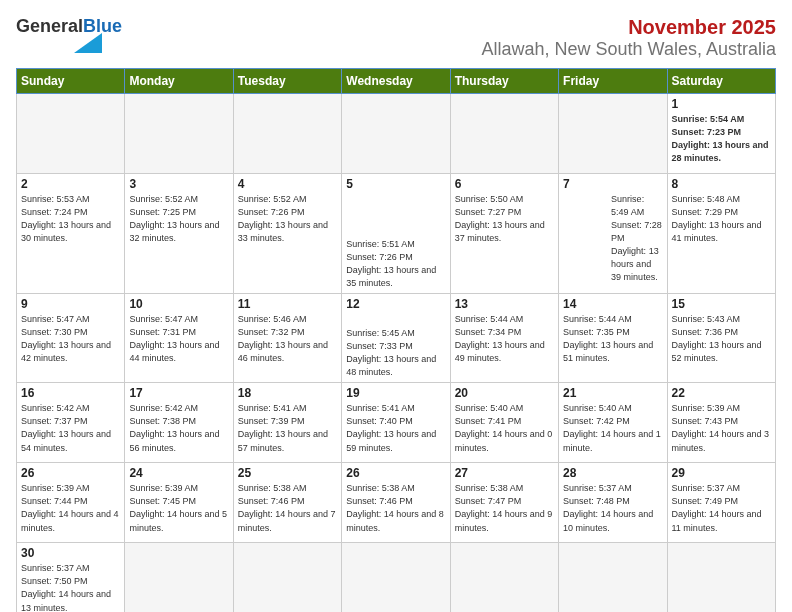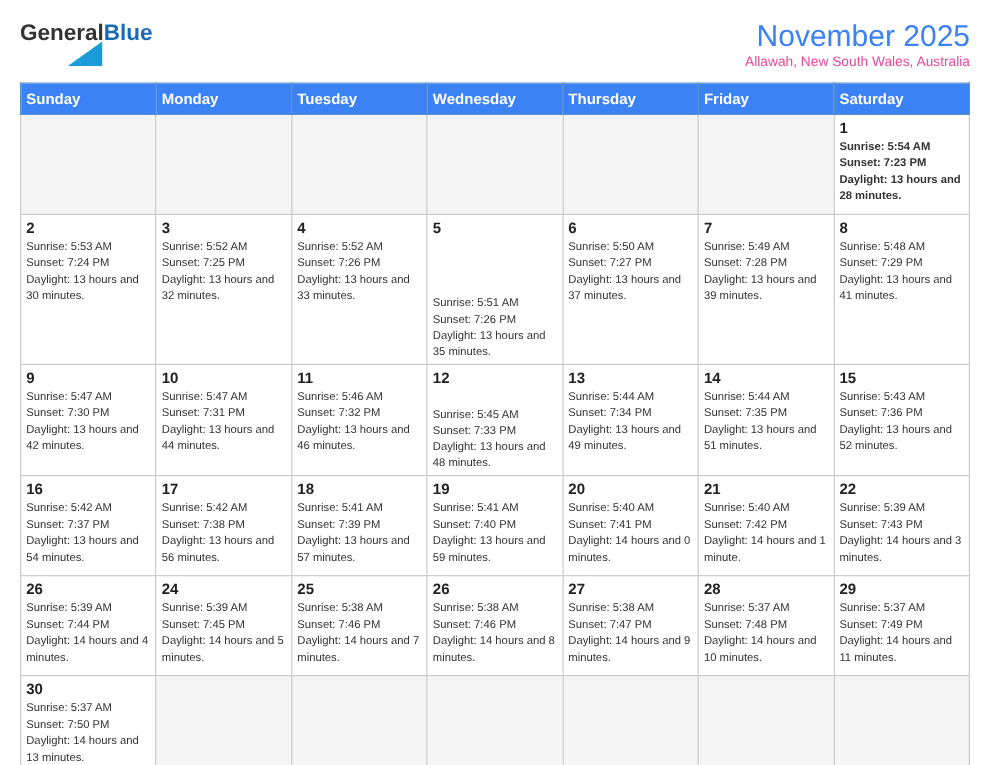--- a/index.html
+++ b/index.html
@@ -12,45 +12,45 @@
     }
     .header-section {
       display: flex;
       justify-content: space-between;
       align-items: flex-start;
       margin-bottom: 8px;
     }
     .logo {
       display: flex;
       flex-direction: column;
-      align-items: flex-start;
+      align-items: center;
     }
     .logo-wrapper {
       display: flex;
       align-items: center;
     }
     .title-section {
       text-align: right;
     }
     .month-title {
-      font-size: 24px;
-      font-weight: normal;
-      color: #3b82f6;
+      font-size: 20px;
+      font-weight: bold;
+      color: #b91c1c;
     }
     .location-title {
-      font-size: 11px;
-      color: #ec4899;
+      font-size: 18px;
+      color: #737373;
     }
     table {
       width: 100%;
       border-collapse: collapse;
       table-layout: fixed;
     }
     thead tr th {
-      background-color: #3b82f6;
+      background-color: #4d7c0f;
       color: #fff;
       font-size: 12px;
       font-weight: bold;
       padding: 5px 4px;
       text-align: left;
       border: 1px solid #5590cc;
     }
     tbody tr td {
       border: 1px solid #ccc;
       vertical-align: top;
@@ -154,21 +154,21 @@
 Daylight: 13 hours and 35 minutes.</div>
         </td>
         <td>
           <span class="day-number">6</span>
           <div class="day-info" style="white-space: pre-line;">Sunrise: 5:50 AM
 Sunset: 7:27 PM
 Daylight: 13 hours and 37 minutes.</div>
         </td>
         <td>
           <span class="day-number">7</span>
-          <div class="day-info" style="white-space: pre-line;">Sunrise: 5:49 AM
+          <div class="day-info" style="white-space: pre-line; margin-left: 48px;">Sunrise: 5:49 AM
 Sunset: 7:28 PM
 Daylight: 13 hours and 39 minutes.</div>
         </td>
         <td>
           <span class="day-number">8</span>
           <div class="day-info" style="white-space: pre-line;">Sunrise: 5:48 AM
 Sunset: 7:29 PM
 Daylight: 13 hours and 41 minutes.</div>
         </td>
       </tr>

